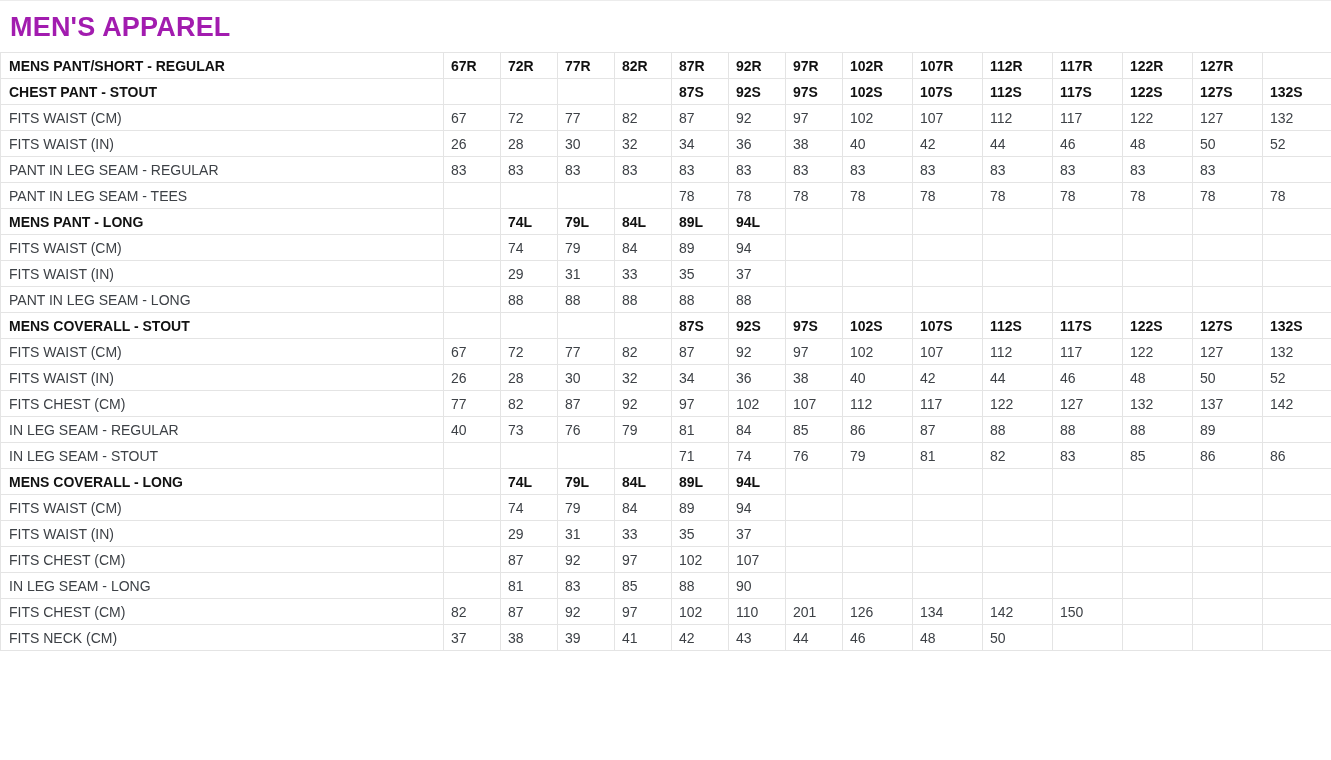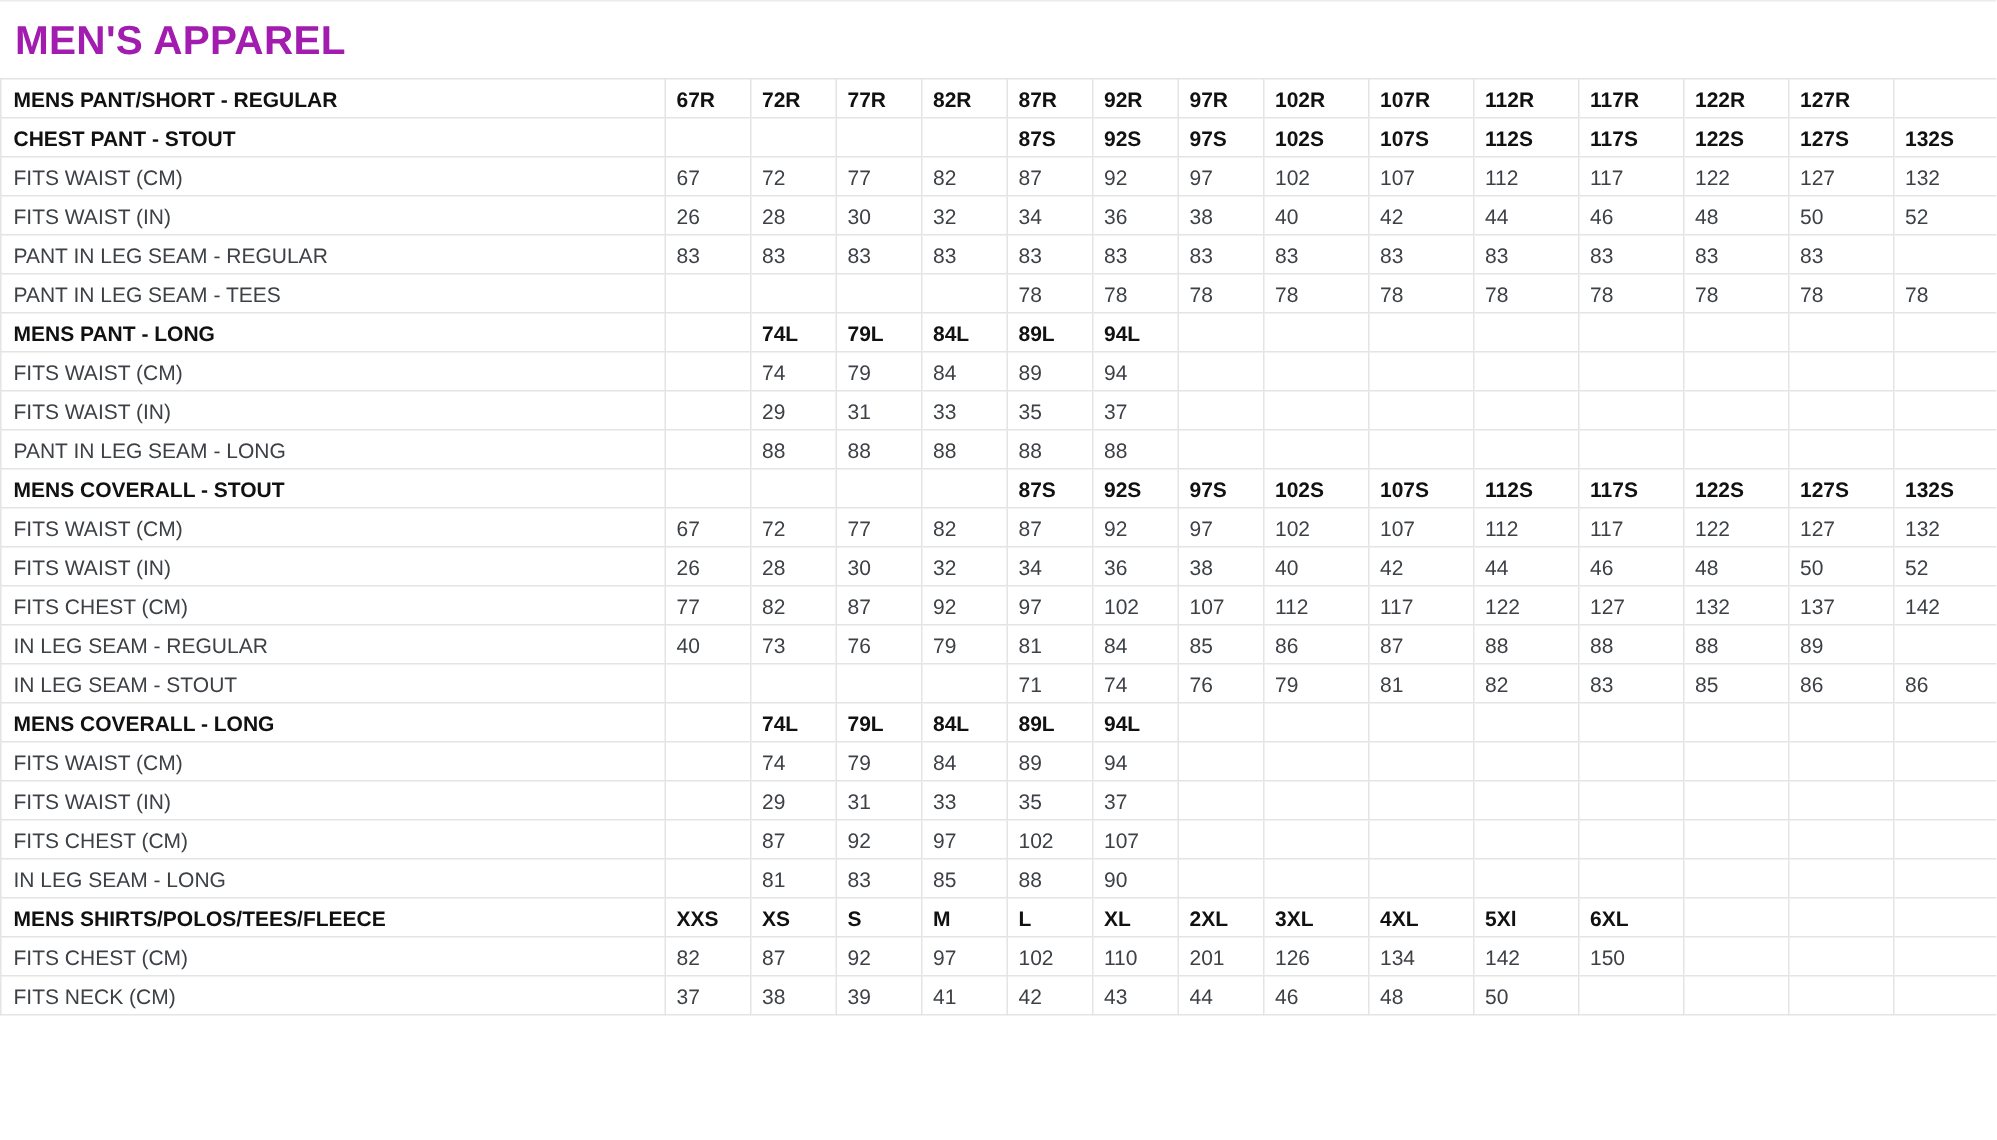--- a/index.html
+++ b/index.html
@@ -427,37 +427,20 @@
           <td class="value-cell">90</td>
           <td class="value-cell"></td>
           <td class="value-cell"></td>
           <td class="value-cell"></td>
           <td class="value-cell"></td>
           <td class="value-cell"></td>
           <td class="value-cell"></td>
           <td class="value-cell"></td>
           <td class="value-cell"></td>
         </tr>
-        <tr class="bold-row">
-          <td class="label-cell">MENS SHIRTS/POLOS/TEES/FLEECE</td>
-          <td class="value-cell">XXS</td>
-          <td class="value-cell">XS</td>
-          <td class="value-cell">S</td>
-          <td class="value-cell">M</td>
-          <td class="value-cell">L</td>
-          <td class="value-cell">XL</td>
-          <td class="value-cell">2XL</td>
-          <td class="value-cell">3XL</td>
-          <td class="value-cell">4XL</td>
-          <td class="value-cell">5Xl</td>
-          <td class="value-cell">6XL</td>
-          <td class="value-cell"></td>
-          <td class="value-cell"></td>
-          <td class="value-cell"></td>
-        </tr>
         <tr>
           <td class="label-cell">FITS CHEST (CM)</td>
           <td class="value-cell">82</td>
           <td class="value-cell">87</td>
           <td class="value-cell">92</td>
           <td class="value-cell">97</td>
           <td class="value-cell">102</td>
           <td class="value-cell">110</td>
           <td class="value-cell">201</td>
           <td class="value-cell">126</td>

